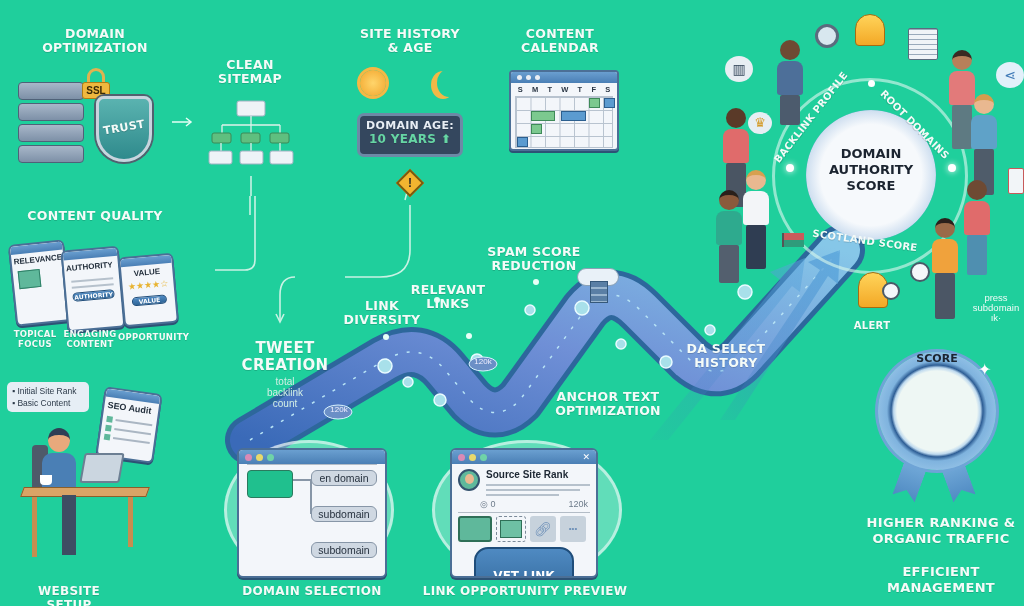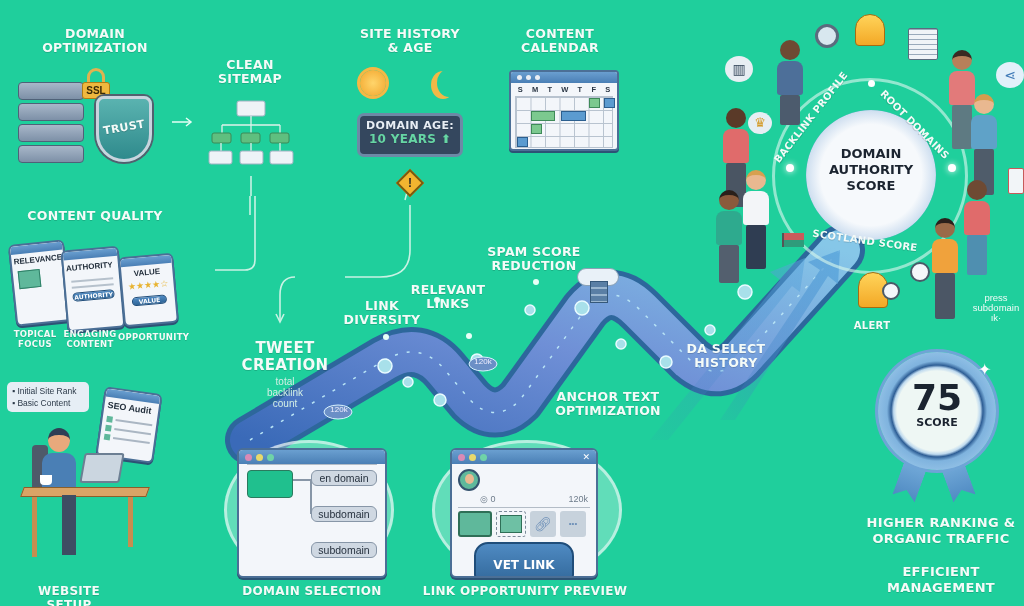--- a/index.html
+++ b/index.html
@@ -283,35 +283,41 @@
   <div class="bar" style="position:relative">
       <span class="dot" style="background:#d98ab6"></span>
       <span class="dot" style="background:#e8d96c"></span>
       <span class="dot" style="background:#6fd3a8"></span>
     <span style="position:absolute;right:6px;font-size:9px;color:#fff">✕</span>
     </div>
   <div style="display:flex;padding:5px 6px 0">
     <div style="width:22px;height:22px;border-radius:50%;background:#5fb89b;border:2px solid #34526e;margin-right:6px;position:relative">
         <div style="position:absolute;left:5px;top:3px;width:9px;height:10px;border-radius:50%;background:#e9b890"></div>
       </div>
+    <div style="flex:1">
+      <div style="color:#1d2733;font-size:10px;font-weight:bold">Source Site Rank</div>
+      <div style="height:2px;background:#b6c1cc;margin-top:4px"></div>
+        <div style="height:2px;background:#b6c1cc;margin-top:3px;width:90%"></div>
+        <div style="height:2px;background:#b6c1cc;margin-top:3px;width:70%"></div>
+    </div>
   </div>
   <div style="display:flex;justify-content:space-between;padding:3px 8px 0 28px;font-size:9px;color:#6e7c8b">
     <span><span>◎</span> <span>0</span></span>
     <span>120k</span>
   </div>
   <div style="height:1px;background:#b3bcc6;margin:3px 6px"></div>
   <div style="display:flex;gap:4px;padding:0 6px">
     <div style="width:34px;height:26px;background:#5fb89b;border:2px solid #2f6f57;border-radius:3px"></div>
     <div style="width:30px;height:26px;border:1.5px dashed #7b8a99;border-radius:3px;padding:3px">
         <div style="width:100%;height:100%;background:#6ec0a4;border:1px solid #2f6f57"></div>
       </div>
     <div style="width:26px;height:26px;background:#c7d2dc;border-radius:3px;color:#6b8eb7;text-align:center;font-size:14px;line-height:26px">🔗︎</div>
     <div style="width:26px;height:26px;background:#c7d2dc;border-radius:3px;color:#6b8eb7;text-align:center;font-size:8px;line-height:26px">•••</div>
   </div>
-  <div class="btn" style="margin:5px 22px 0;padding:14px 0">VET LINK</div>
+  <div class="btn" style="margin:5px 22px 0;padding:20px 0">VET LINK</div>
 </div>
 <div class="abs h" style="left:420px;top:584px;width:210px;font-size:12px">LINK OPPORTUNITY PREVIEW</div>
 
 <div class="abs" style="left:772px;top:78px;width:196px;height:196px;border-radius:50%;border:3px solid rgba(210,245,235,.65)"></div>
 <div class="abs" style="left:806px;top:110px;width:130px;height:130px;border-radius:50%;background:radial-gradient(#f6f9fc 55%,#cfdff0 70%,#5b8fcf 72%,#2f5d9a 78%,#7fb5e1 84%,rgba(120,190,230,.3) 100%)"></div>
 <div class="abs" style="left:816px;top:146px;width:110px;text-align:center;color:#1b2430;font-family:'DejaVu Sans',sans-serif;font-weight:bold;font-size:13px;line-height:16px">
   <div>DOMAIN</div>
   <div>AUTHORITY</div>
   <div>SCORE</div>
 </div>
@@ -377,21 +383,20 @@
   </div>
 <div class="person" style="left:925px;top:218px;width:40px">
     <div class="head" style="background:#9a6a48;border-top:5px solid #2a201b"></div>
     <div class="torso" style="background:#f0a23c"></div>
     <div class="legs" style="height:46px;background:#4b5665"></div>
   </div>
 
 <div class="abs" style="left:900px;top:450px;width:24px;height:50px;background:linear-gradient(#7fb5e1,#4f8ac2);transform:rotate(20deg);clip-path:polygon(0 0,100% 0,100% 100%,50% 82%,0 100%)"></div>
 <div class="abs" style="left:944px;top:450px;width:24px;height:50px;background:linear-gradient(#7fb5e1,#4f8ac2);transform:rotate(-20deg);clip-path:polygon(0 0,100% 0,100% 100%,50% 82%,0 100%)"></div>
 <div class="abs" style="left:878px;top:352px;width:118px;height:118px;border-radius:50%;background:radial-gradient(circle,#eef7f4 48%,#bcd8ee 52%,#2e5e95 55%,#7fb3de 60%,#9cc8ea 80%,#5a8fc4 100%);box-shadow:0 0 0 3px #6fa4d6">
-  <div style="text-align:center;margin-top:28px;color:#1b2430;font-family:'DejaVu Sans',sans-serif;font-weight:bold;font-size:36px;line-height:36px">75</div>
   <div style="text-align:center;color:#1b2430;font-family:'DejaVu Sans',sans-serif;font-weight:bold;font-size:11px">SCORE</div>
 </div>
 <div class="abs" style="left:978px;top:360px;color:#fff;font-size:16px">✦</div>
 
 <div class="abs h" style="left:856px;top:515px;width:170px;font-size:13px;line-height:16px">
   <div>HIGHER RANKING &amp;</div>
     <div>ORGANIC TRAFFIC</div>
 </div>
 <div class="abs h" style="left:866px;top:564px;width:150px;font-size:13px;line-height:16px">
   <div>EFFICIENT</div>

